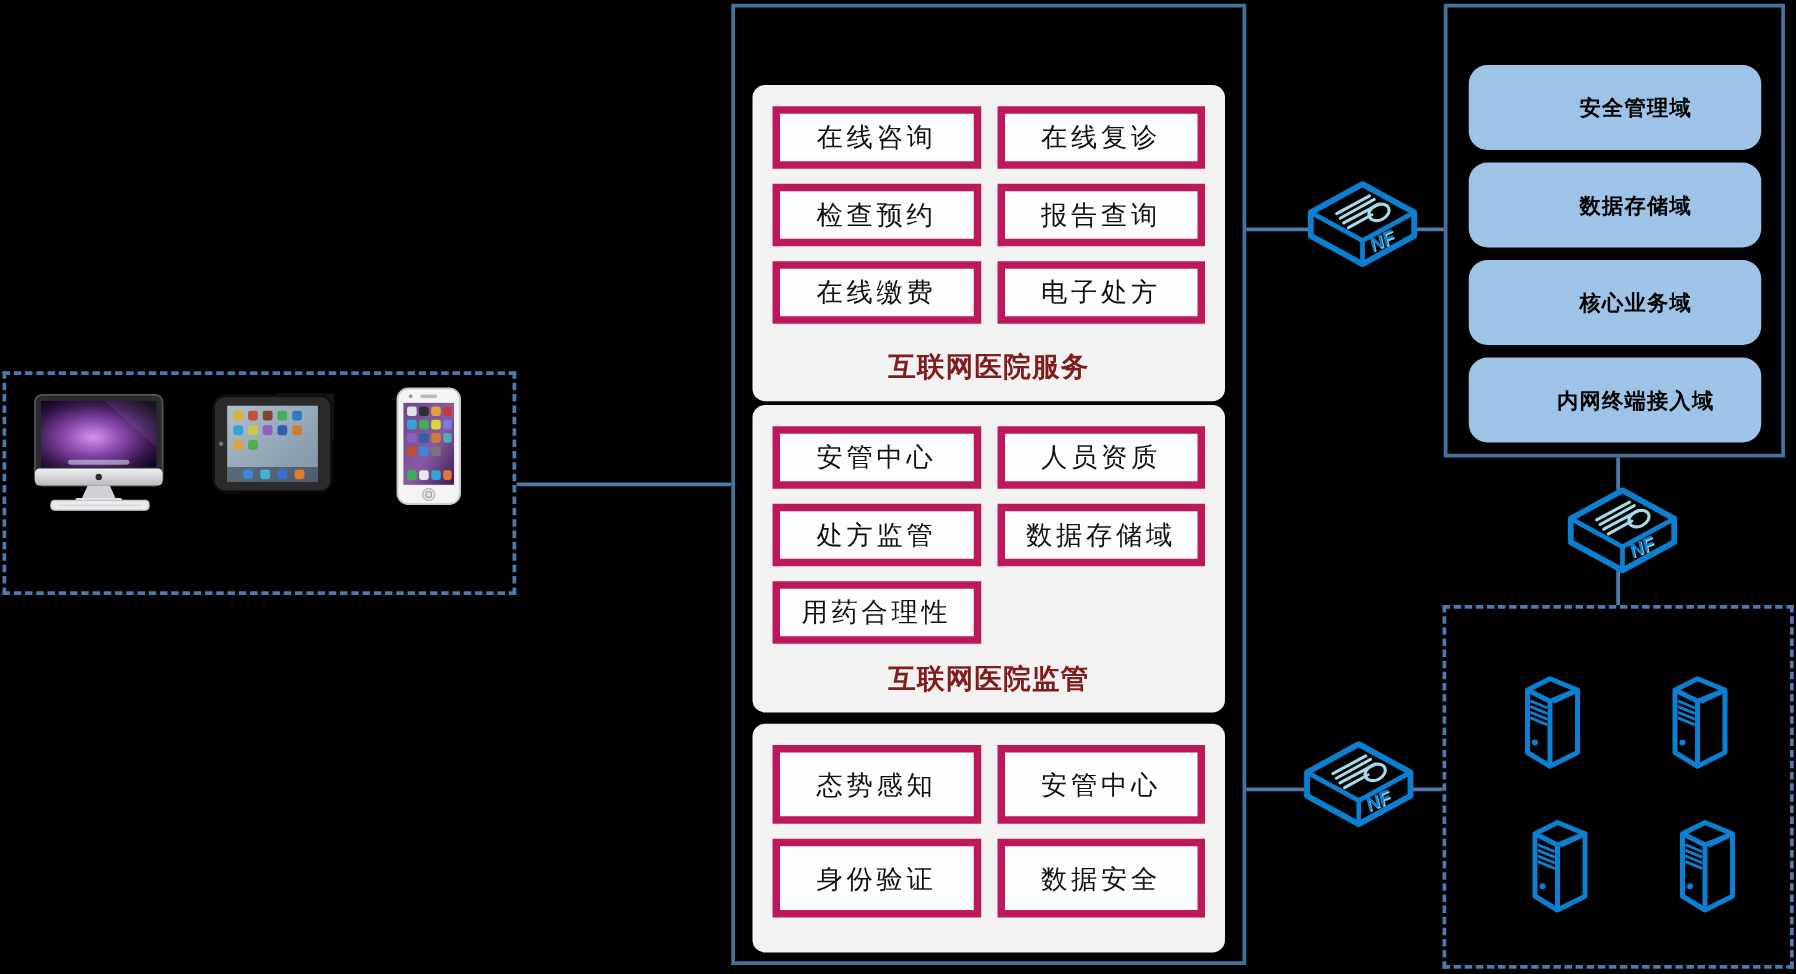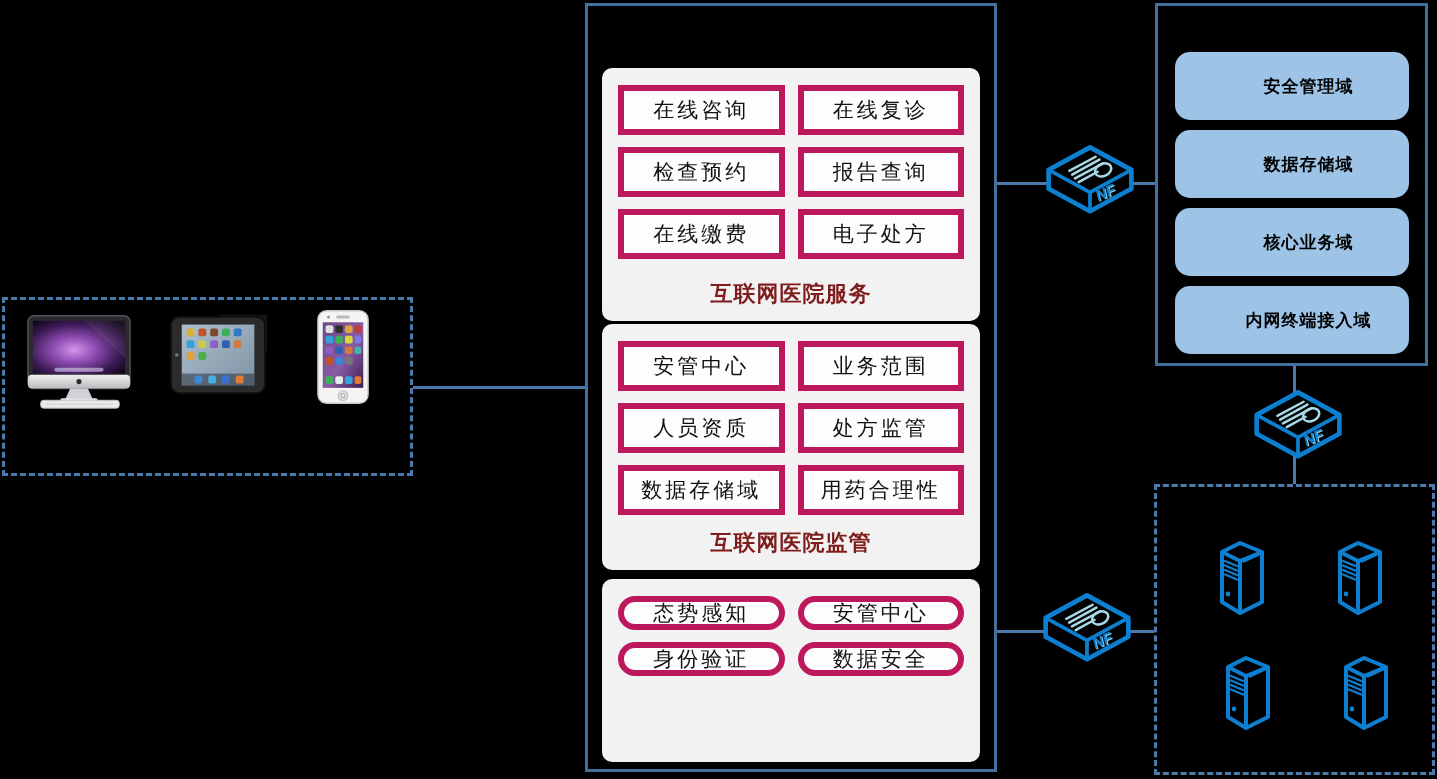--- a/index.html
+++ b/index.html
@@ -24,21 +24,21 @@
   
   .panel{position:absolute;left:14px;right:14px;background:#f2f2f2;border-radius:10px;
          box-sizing:border-box;padding:17px 16px 6px;display:flex;flex-direction:column;}
   #service-panel{top:62px;height:253px;}
   #regulation-panel{top:318px;height:246px;}
   #security-panel{top:573px;height:183px;}
   .btn-grid{display:grid;grid-template-columns:1fr 1fr;column-gap:13px;row-gap:12px;}
   .diagram-btn{height:50px;background:#fdfdfd;border:6px solid #be185d;box-sizing:border-box;
          display:flex;align-items:center;justify-content:center;
          font-family:"Liberation Serif","DejaVu Serif",serif;font-size:21px;letter-spacing:3px;color:#111;}
-  #security-panel .diagram-btn{height:34px;border-radius:21px;}
+  #security-panel .diagram-btn{height:63px;}
   .panel-title{margin-top:auto;text-align:center;font-size:22px;font-weight:700;color:#7f1d1d;
          letter-spacing:1px;padding:8px 0 6px;}
 
   
   #datacenter-box .pill-stack{position:absolute;left:0;right:0;top:46px;display:flex;
          flex-direction:column;align-items:center;gap:10px;}
   .domain-pill{width:200px;height:68px;background:#9DC3E6;border-radius:15px;
          display:flex;align-items:center;justify-content:center;
          font-size:17px;font-weight:700;color:#000;letter-spacing:1px;padding-left:34px;}
 
@@ -164,21 +164,20 @@
         <div class="diagram-btn">报告查询</div>
         <div class="diagram-btn">在线缴费</div>
         <div class="diagram-btn">电子处方</div>
       </div>
       <div class="panel-title">互联网医院服务</div>
     </div>
 
     <div id="regulation-panel" class="panel">
       <div class="btn-grid">
         <div class="diagram-btn">安管中心</div>
-        <div class="diagram-btn">业务范围</div>
         <div class="diagram-btn">人员资质</div>
         <div class="diagram-btn">处方监管</div>
         <div class="diagram-btn">数据存储域</div>
         <div class="diagram-btn">用药合理性</div>
       </div>
       <div class="panel-title">互联网医院监管</div>
     </div>
 
     <div id="security-panel" class="panel">
       <div class="btn-grid">

